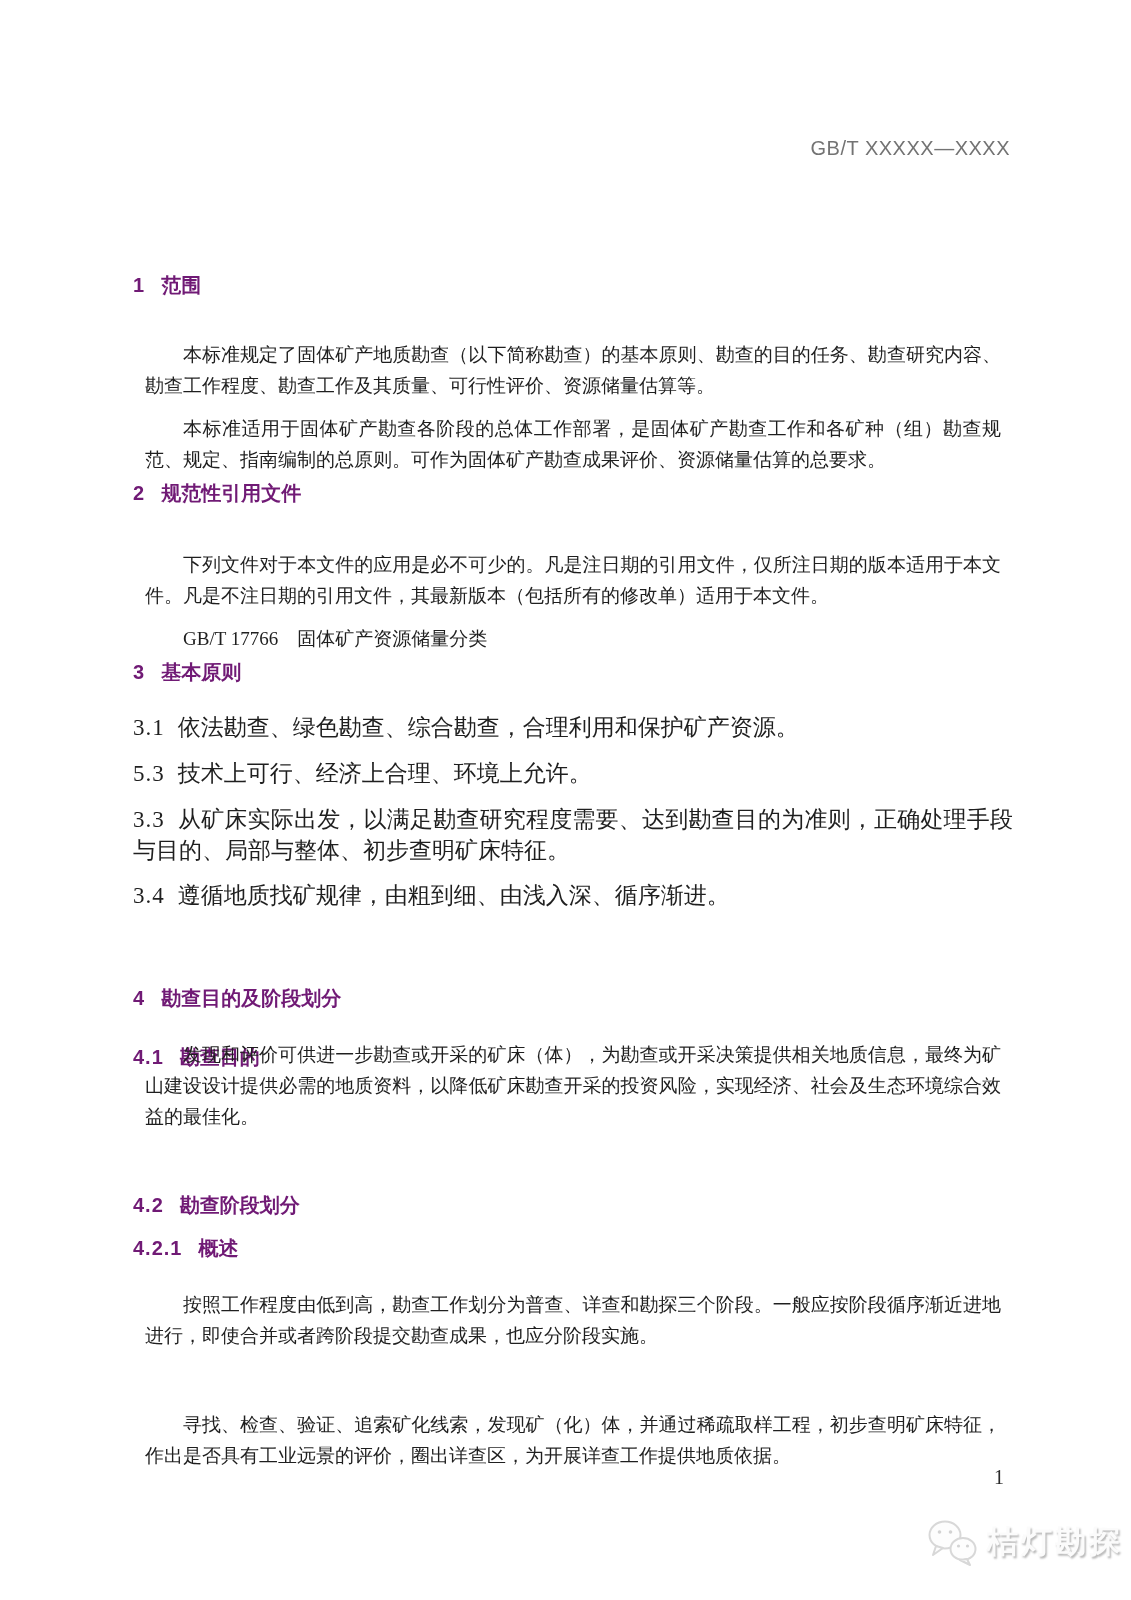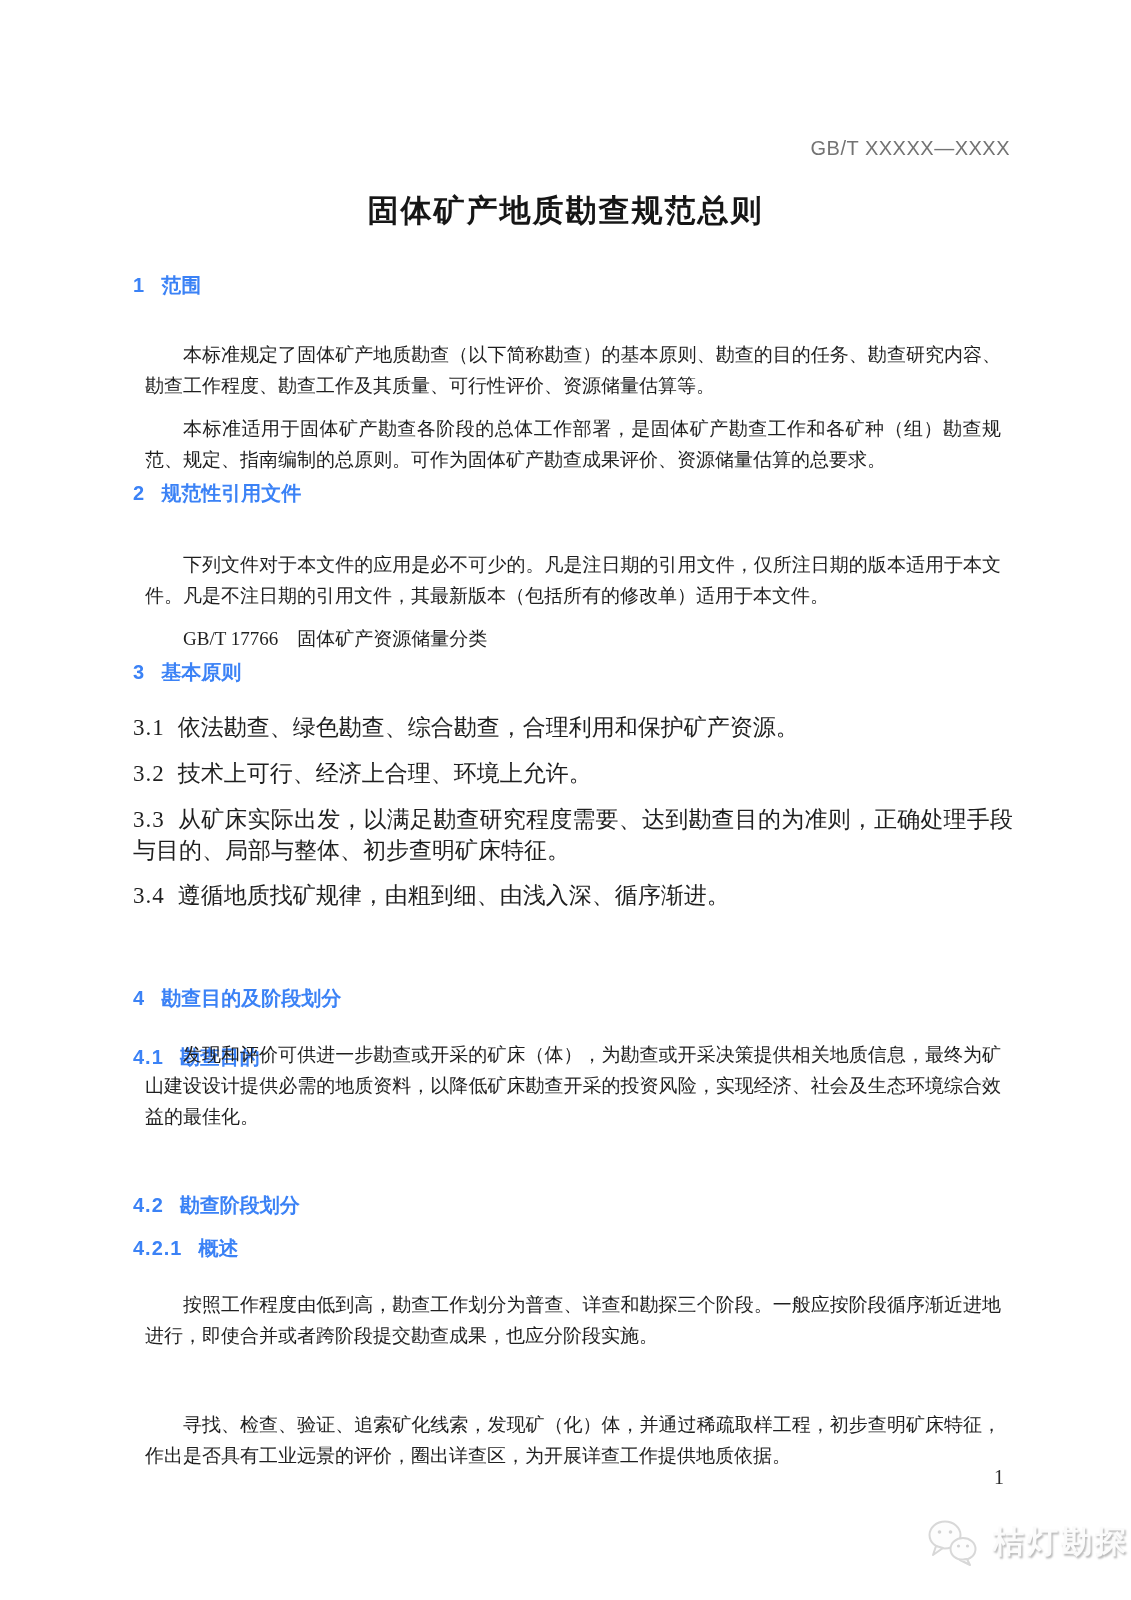--- a/index.html
+++ b/index.html
@@ -13,56 +13,55 @@
     letter-spacing:0.5px;color:#737373;white-space:nowrap;
   }
   .doc-title{
     position:absolute;top:190px;left:0;width:100%;text-align:center;
     font-family:"Liberation Sans","DejaVu Sans",sans-serif;font-weight:700;
     font-size:31px;line-height:42px;letter-spacing:2px;color:#161616;
   }
   .sec-h{
     position:absolute;left:133px;width:880px;height:31px;line-height:31px;
     font-family:"Liberation Sans","DejaVu Sans",sans-serif;font-weight:700;
-    font-size:20px;color:#3b82f6;white-space:nowrap;
+    font-size:20px;color:#701a75;white-space:nowrap;
   }
   .h-num{margin-right:16px;letter-spacing:1px;}
   .body-block{
     position:absolute;left:133px;width:880px;
     font-size:19px;line-height:31px;text-align:justify;color:#1f1f1f;
   }
   .body-block p{margin:12px;text-indent:2em;}
   .body-block p.ref-line{text-indent:2em;white-space:nowrap;}
   .clause{
     position:absolute;left:133px;width:880px;
     font-size:23px;line-height:31px;text-align:justify;color:#1f1f1f;
   }
   .c-num{margin-right:13px;letter-spacing:1px;}
   .page-num{
     position:absolute;top:1464px;left:984px;width:30px;text-align:center;
     font-size:20px;line-height:26px;color:#2a2a2a;
   }
   .watermark{
-    position:absolute;top:1518px;left:926px;display:flex;align-items:center;gap:13px;
+    position:absolute;top:1518px;left:926px;display:flex;align-items:center;gap:7px;
   }
   .wm-text{
     font-family:"Liberation Sans","DejaVu Sans",sans-serif;font-weight:700;
     font-size:31px;letter-spacing:3px;color:#fbfbfb;
     text-shadow:1.5px 1.5px 2px #b9b9b9,-1px -1px 1px #ffffff;white-space:nowrap;
   }
   .wm-icon{display:block;}
 </style>
 </head>
 <body>
 
 <div class="page">
 
   <div class="std-code">GB/T XXXXX—XXXX</div>
 
-  <div class="doc-title">固体矿产地质勘查规范总则</div>
 
   <div class="sec-h" style="top:270px">
     <span class="h-num">1</span><span>范围</span>
   </div>
   <div class="body-block" style="top:327px">
     <p>本标准规定了固体矿产地质勘查（以下简称勘查）的基本原则、勘查的目的任务、勘查研究内容、勘查工作程度、勘查工作及其质量、可行性评价、资源储量估算等。</p>
     <p>本标准适用于固体矿产勘查各阶段的总体工作部署，是固体矿产勘查工作和各矿种（组）勘查规范、规定、指南编制的总原则。可作为固体矿产勘查成果评价、资源储量估算的总要求。</p>
   </div>
 
   <div class="sec-h" style="top:478px">
@@ -73,21 +72,21 @@
     <p class="ref-line">GB/T 17766　固体矿产资源储量分类</p>
   </div>
 
   <div class="sec-h" style="top:657px">
     <span class="h-num">3</span><span>基本原则</span>
   </div>
   <div class="clause" style="top:712px">
     <span class="c-num">3.1</span><span>依法勘查、绿色勘查、综合勘查，合理利用和保护矿产资源。</span>
   </div>
   <div class="clause" style="top:758px">
-    <span class="c-num">3.2</span><span>技术上可行、经济上合理、环境上允许。</span>
+    <span class="c-num">5.3</span><span>技术上可行、经济上合理、环境上允许。</span>
   </div>
   <div class="clause" style="top:804px">
     <span class="c-num">3.3</span><span>从矿床实际出发，以满足勘查研究程度需要、达到勘查目的为准则，正确处理手段与目的、局部与整体、初步查明矿床特征。</span>
   </div>
   <div class="clause" style="top:880px">
     <span class="c-num">3.4</span><span>遵循地质找矿规律，由粗到细、由浅入深、循序渐进。</span>
   </div>
 
   <div class="sec-h" style="top:983px">
     <span class="h-num">4</span><span>勘查目的及阶段划分</span>

